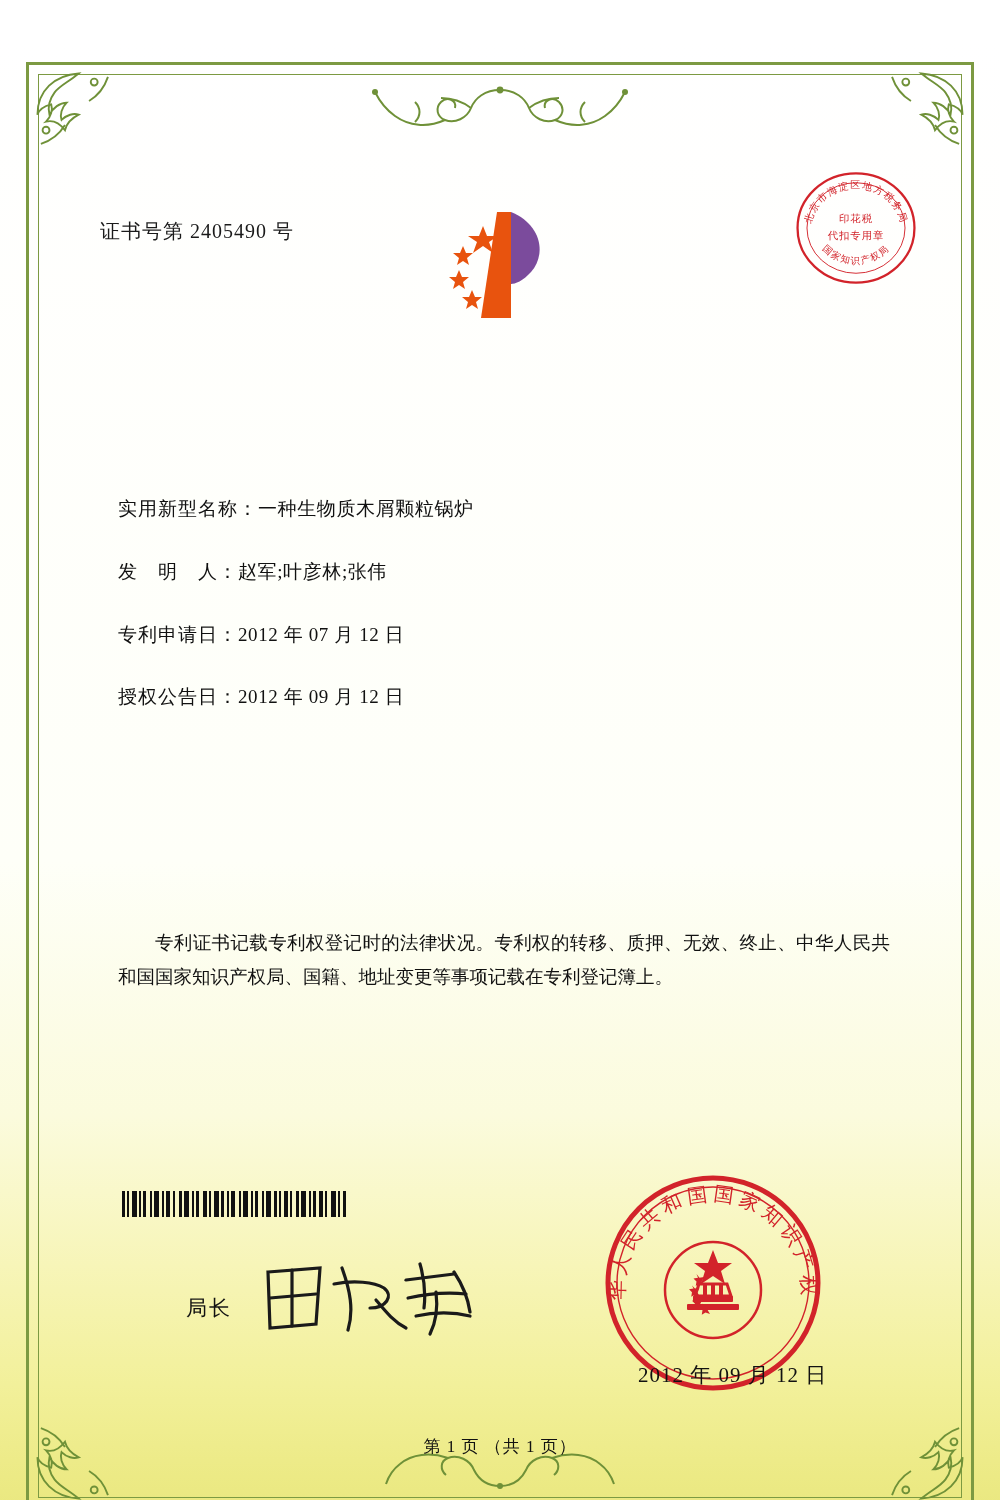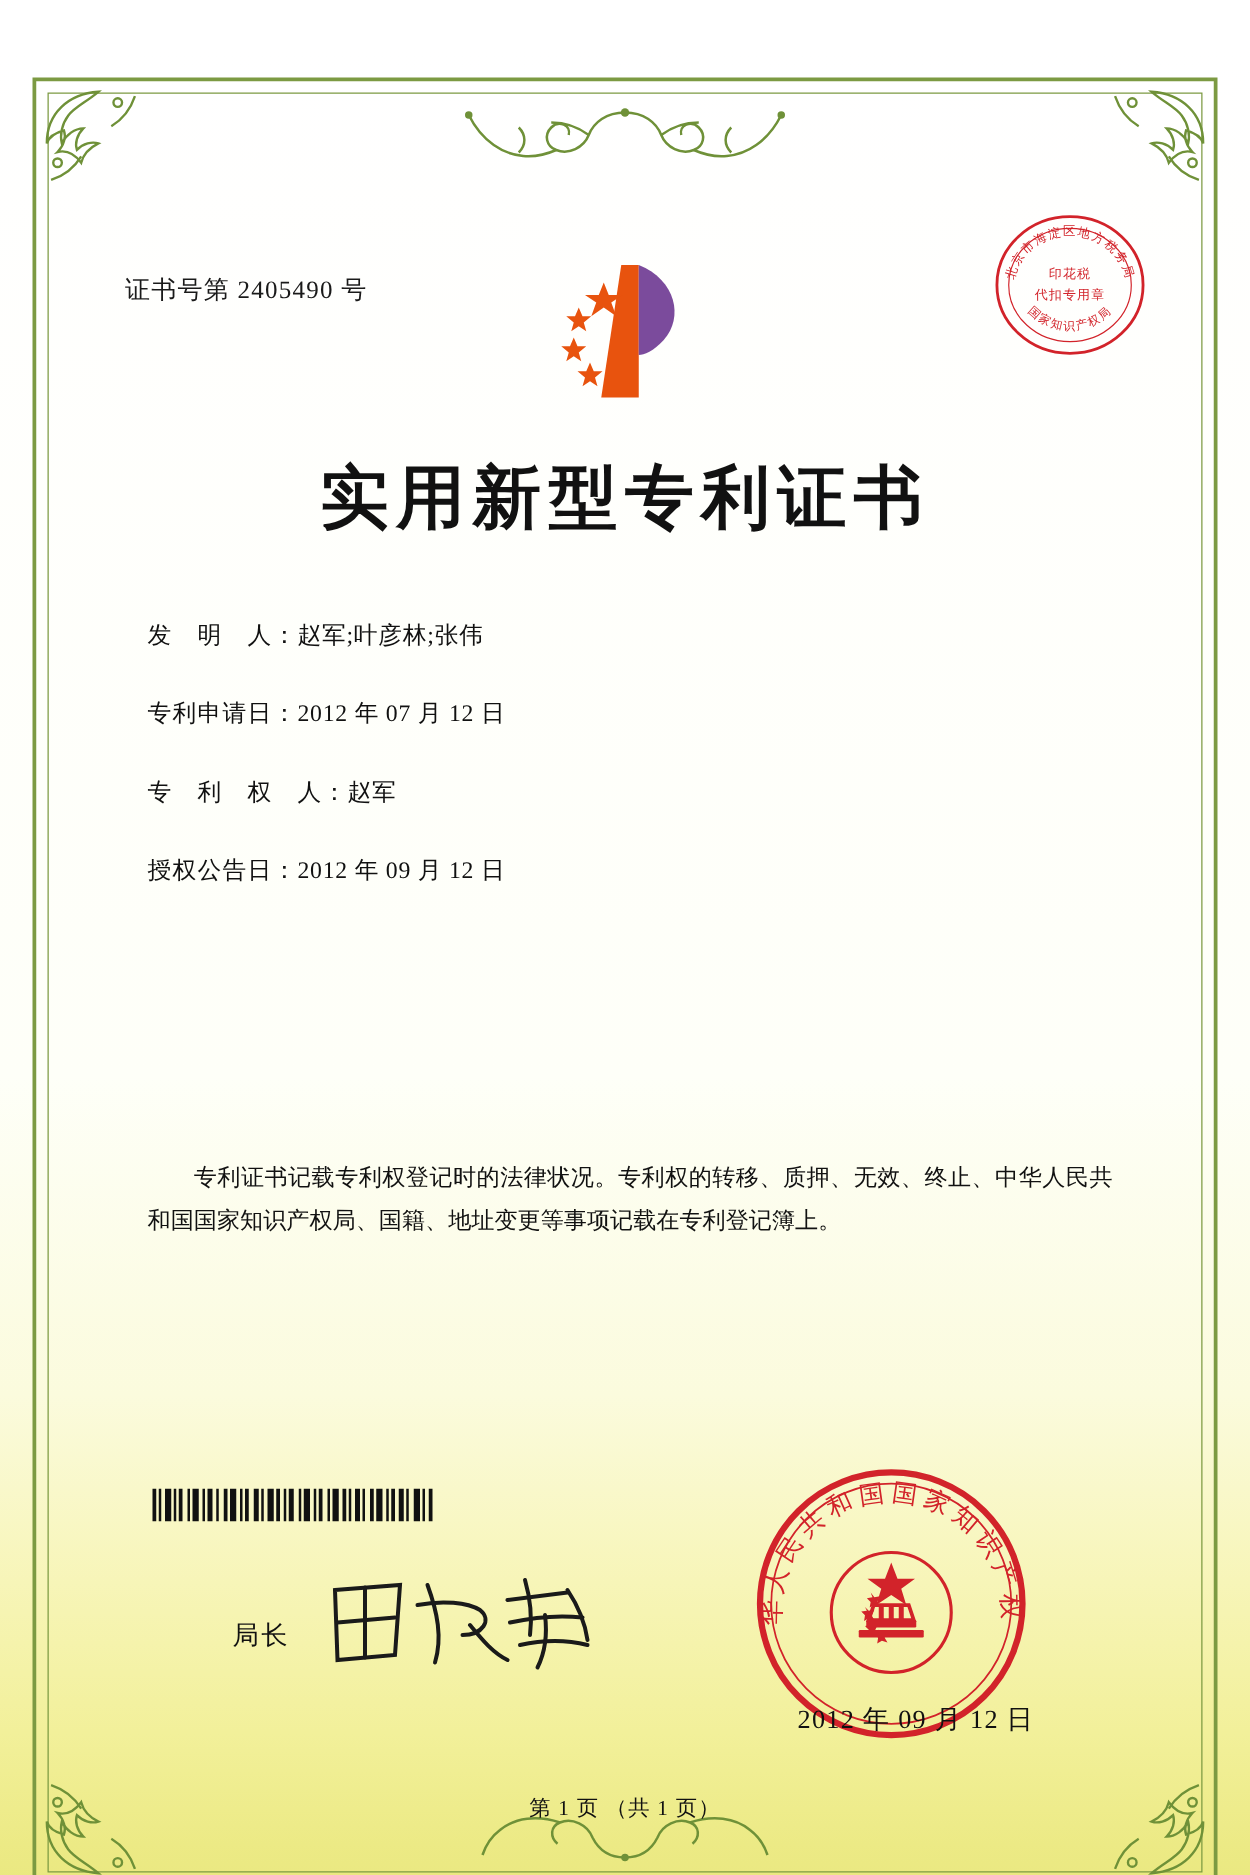--- a/index.html
+++ b/index.html
@@ -318,34 +318,33 @@
       </text>
       <path id="taxArcBottom" d="M 24 66 A 46 42 0 0 0 116 66" fill="none"></path>
       <text font-size="10" fill="#d2232a" font-family="'DejaVu Serif',serif" letter-spacing="1.5">
         <textPath href="#taxArcBottom" startOffset="50%" text-anchor="middle">国家知识产权局</textPath>
       </text>
       <text x="70" y="64" font-size="11" fill="#d2232a" text-anchor="middle" font-family="'DejaVu Serif',serif" letter-spacing="1">印花税</text>
       <text x="70" y="82" font-size="11" fill="#d2232a" text-anchor="middle" font-family="'DejaVu Serif',serif" letter-spacing="1">代扣专用章</text>
     </svg>
   </div>
 
-  <div class="title">实用新型专利证书</div>
 
   <div class="fields">
+    <div class="field-row">
+      <span class="field-label">实用新型名称：</span>
+      <span class="field-value">一种生物质木屑颗粒锅炉</span>
+    </div>
     <div class="field-row">
       <span class="field-label">发　明　人：</span>
       <span class="field-value">赵军;叶彦林;张伟</span>
     </div>
     <div class="field-row">
       <span class="field-label">专利申请日：</span>
       <span class="field-value">2012 年 07 月 12 日</span>
-    </div>
-    <div class="field-row">
-      <span class="field-label">专　利　权　人：</span>
-      <span class="field-value">赵军</span>
     </div>
     <div class="field-row">
       <span class="field-label">授权公告日：</span>
       <span class="field-value">2012 年 09 月 12 日</span>
     </div>
   </div>
 
   <div class="body-text">
     <p>专利证书记载专利权登记时的法律状况。专利权的转移、质押、无效、终止、中华人民共和国国家知识产权局、国籍、地址变更等事项记载在专利登记簿上。</p>
   </div>

